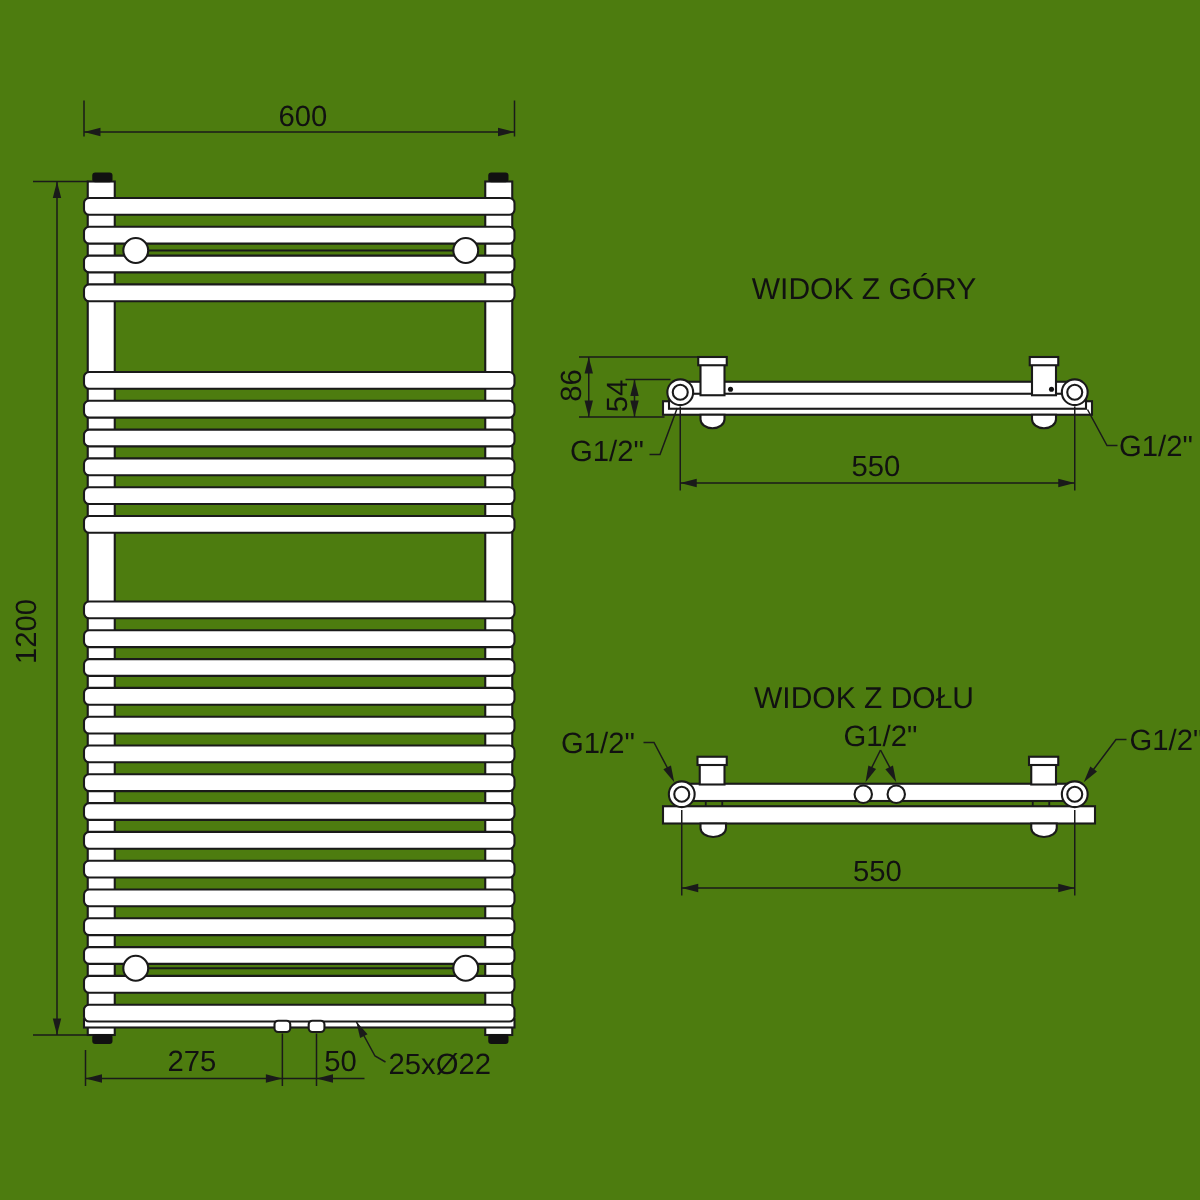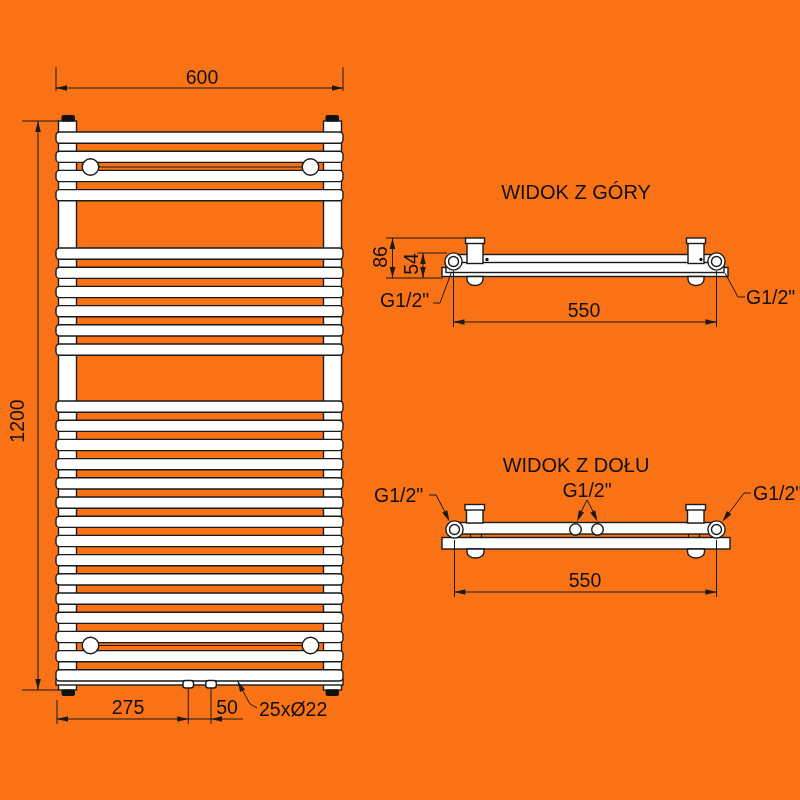--- a/index.html
+++ b/index.html
@@ -1,16 +1,16 @@
 <!DOCTYPE html>
 <html><head>
 <meta charset="utf-8">
 <style>
   html,body{margin:0;padding:0;background:#ffffff;}
-  .page{width:800px;height:800px;background:#f97316;position:relative;font-family:"Liberation Sans",sans-serif;}
+  .page{width:800px;height:800px;background:#4d7c0f;position:relative;font-family:"Liberation Sans",sans-serif;}
   .geo{fill:#ffffff;stroke:#1a1a1a;stroke-width:1.4px;}
   .geoline{stroke:#1a1a1a;stroke-width:1.2px;fill:none;}
   .solid{fill:#111111;stroke:none;}
   .dim{stroke:#1a1a1a;stroke-width:1px;fill:none;}
   .arrow{fill:#1a1a1a;stroke:none;}
   .dimtext{font:19.5px "Liberation Sans",sans-serif;fill:#111111;}
   .titletext{font:20px "Liberation Sans",sans-serif;fill:#111111;}
 </style>
 </head>
 <body>

